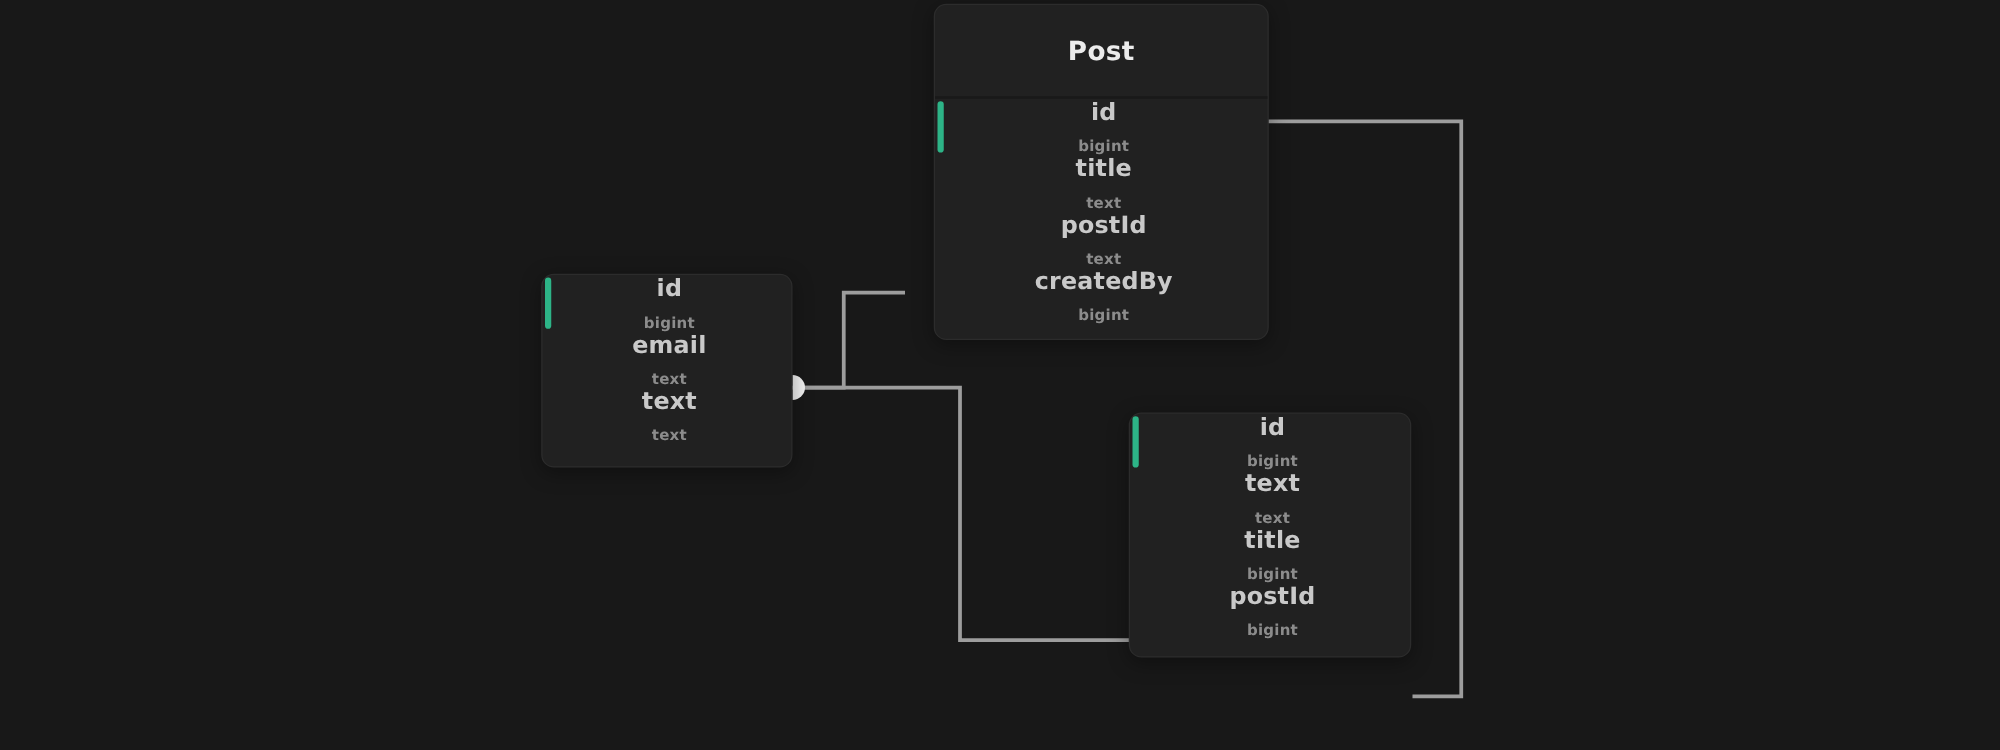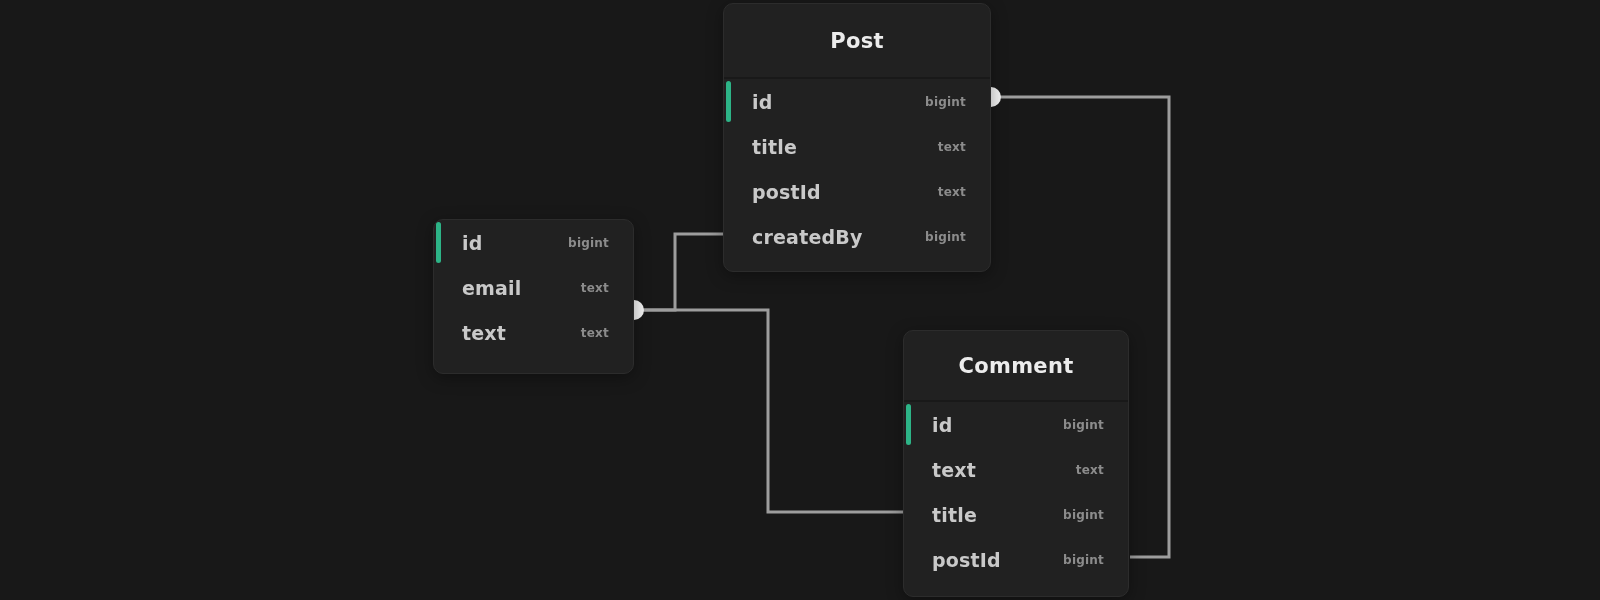--- a/index.html
+++ b/index.html
@@ -13,27 +13,27 @@
   #edges{position:absolute;left:0;top:0;width:1600px;height:600px;}
   #edges path.edge{fill:none;stroke:var(--edge);stroke-width:3;}
   #edges path.handle{fill:var(--dot);stroke:none;}
   .table{position:absolute;box-sizing:border-box;background:var(--table-fill);
     border:1px solid var(--table-border);border-radius:10px;
     box-shadow:0 4px 16px rgba(0,0,0,.35);}
   .thead{display:flex;align-items:center;justify-content:center;
     border-bottom:2px solid var(--divider);
     font-size:21px;font-weight:bold;letter-spacing:.3px;color:var(--header-text);}
   .row{position:relative;display:flex;align-items:center;justify-content:space-between;
-    height:45px;padding:0 24px 0 28px;}
+    height:45px;padding:0 24px 0 28px;flex-direction:column;}
   .fname{font-size:19px;font-weight:bold;letter-spacing:.2px;color:var(--field-text);}
   .ftype{font-size:12px;font-weight:bold;letter-spacing:.2px;color:var(--type-text);}
   .pk-bar{position:absolute;left:2px;top:2px;bottom:2px;width:5px;border-radius:3px;
     background:var(--pk);}
   
-  #table-post{left:723px;top:3px;width:268px;padding-bottom:12px;}
+  #table-post{left:747px;top:3px;width:268px;padding-bottom:12px;}
   #table-post .thead{height:73px;}
   #table-user{left:433px;top:219px;width:201px;padding-bottom:18px;}
   #table-user .thead{height:68px;}
   #table-comment{left:903px;top:330px;width:226px;padding-bottom:14px;}
   #table-comment .thead{height:69px;}
 </style>
 </head>
 <body>
 
 <div id="canvas">
@@ -79,23 +79,20 @@
       <span class="fname">email</span>
       <span class="ftype">text</span>
     </div>
     <div class="row">
       <span class="fname">text</span>
       <span class="ftype">text</span>
     </div>
   </div>
 
   <div class="table" id="table-comment">
-    <div class="thead">
-      <span>Comment</span>
-    </div>
     <div class="row">
       <span class="pk-bar"></span>
       <span class="fname">id</span>
       <span class="ftype">bigint</span>
     </div>
     <div class="row">
       <span class="fname">text</span>
       <span class="ftype">text</span>
     </div>
     <div class="row">

